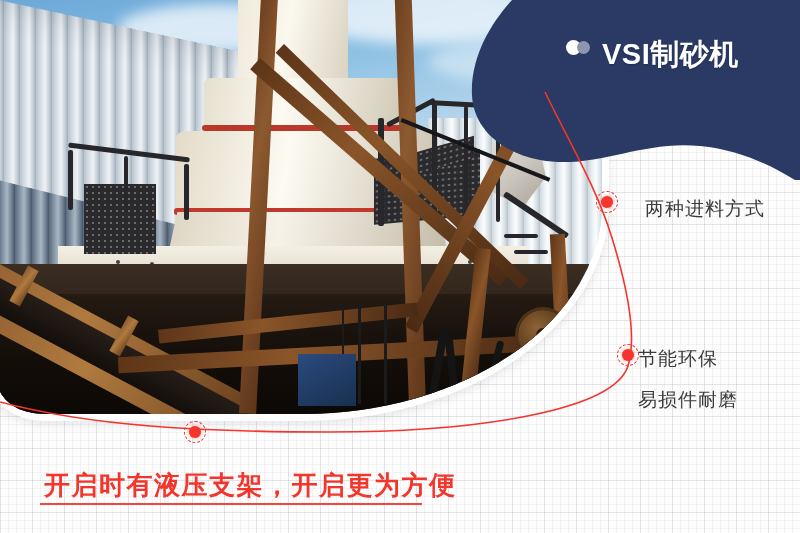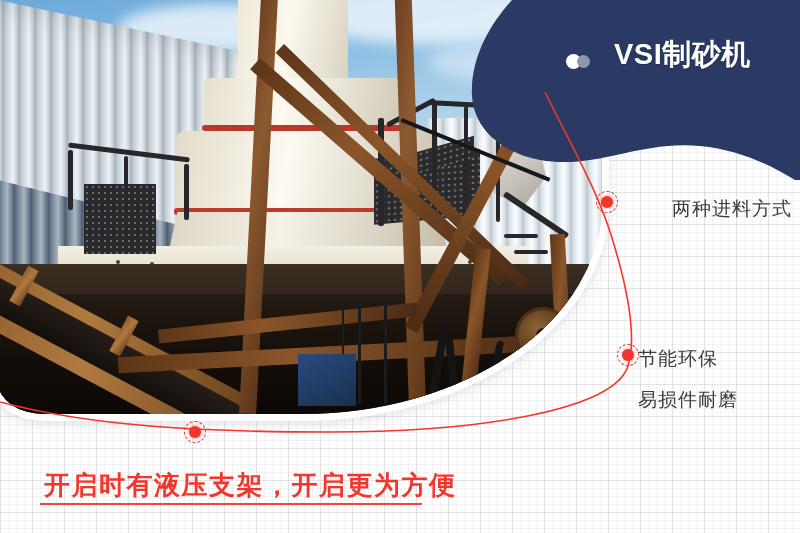--- a/index.html
+++ b/index.html
@@ -121,33 +121,33 @@
   
   .navy{
     position:absolute;right:0;top:0;width:100%;height:180px;
     pointer-events:none;
   }
 
   
   .redline{position:absolute;inset:0;pointer-events:none;}
 
   
-  .title-row{position:absolute;left:566px;top:40px;display:flex;align-items:flex-end;gap:14px;}
+  .title-row{position:absolute;left:566px;top:40px;display:flex;align-items:flex-start;gap:2px;}
   .bullet{position:relative;width:34px;height:15px;flex:none;}
   .bullet .d1{position:absolute;left:0;top:0;width:15px;height:15px;border-radius:50%;background:#ffffff;}
   .bullet .d2{position:absolute;left:11px;top:1px;width:13px;height:13px;border-radius:50%;background:#8c96ae;}
   .title-text{
     color:#ffffff;font-size:29px;font-weight:bold;letter-spacing:.5px;
     white-space:nowrap;line-height:1;
     text-shadow:0 1px 2px rgba(0,0,0,.25);
   }
 
   
   .feat{position:absolute;color:#3b3b3b;font-size:19px;white-space:nowrap;letter-spacing:1px;}
-  #feat-1{left:672px;top:196px;}
+  #feat-1{left:645px;top:196px;}
   #feat-2{left:638px;top:346px;}
   #feat-3{left:638px;top:387px;}
 
   
   .marker{position:absolute;width:22px;height:22px;}
   .marker .ring{position:absolute;inset:0;border:1.6px dashed #f2352e;border-radius:50%;}
   .marker .core{position:absolute;left:5px;top:5px;width:12px;height:12px;border-radius:50%;
     background:#f4352c;box-shadow:0 0 3px rgba(244,53,44,.55);}
   #marker-1{left:596px;top:191px;}
   #marker-2{left:617px;top:344px;}

